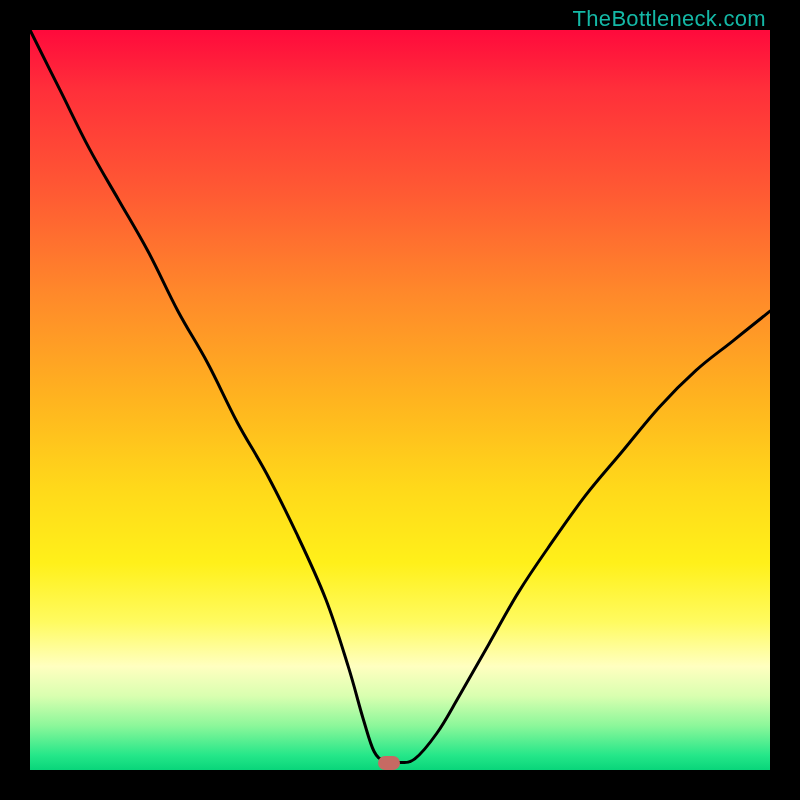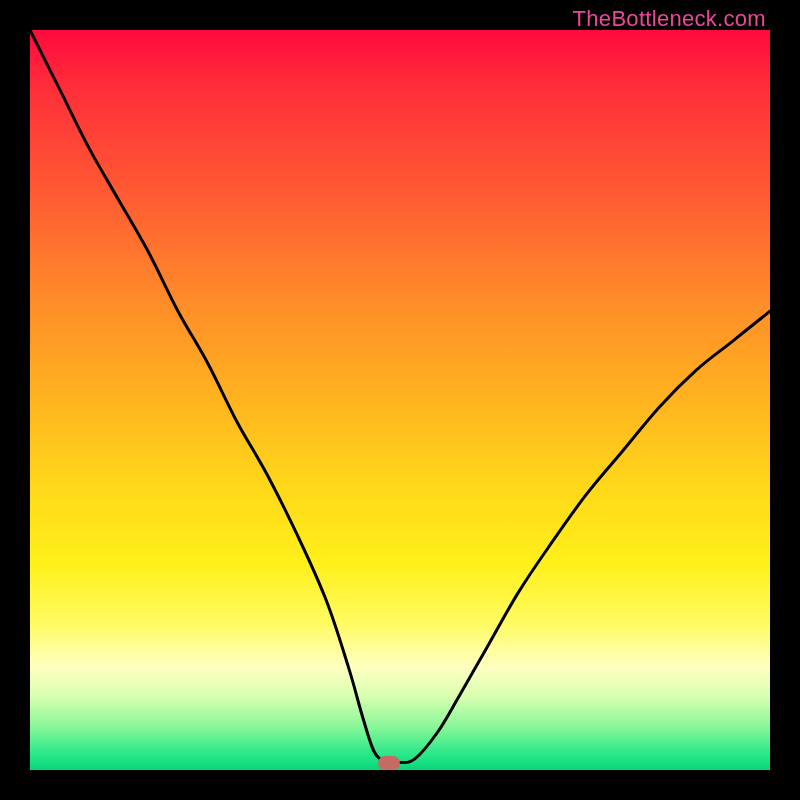--- a/index.html
+++ b/index.html
@@ -38,21 +38,21 @@
       #d9ffb0 90%,
       #8cf79a 94%,
       #25e789 98%,
       #09d57a 100%
     );
   }
   .watermark {
     position: absolute;
     top: 6px;
     right: 34px;
-    color: #ec4899;
+    color: #14b8a6;
     font-size: 22px;
     font-weight: 500;
     letter-spacing: 0.3px;
     user-select: none;
   }
   svg.curve {
     position: absolute;
     left: 0;
     top: 0;
     width: 740px;

